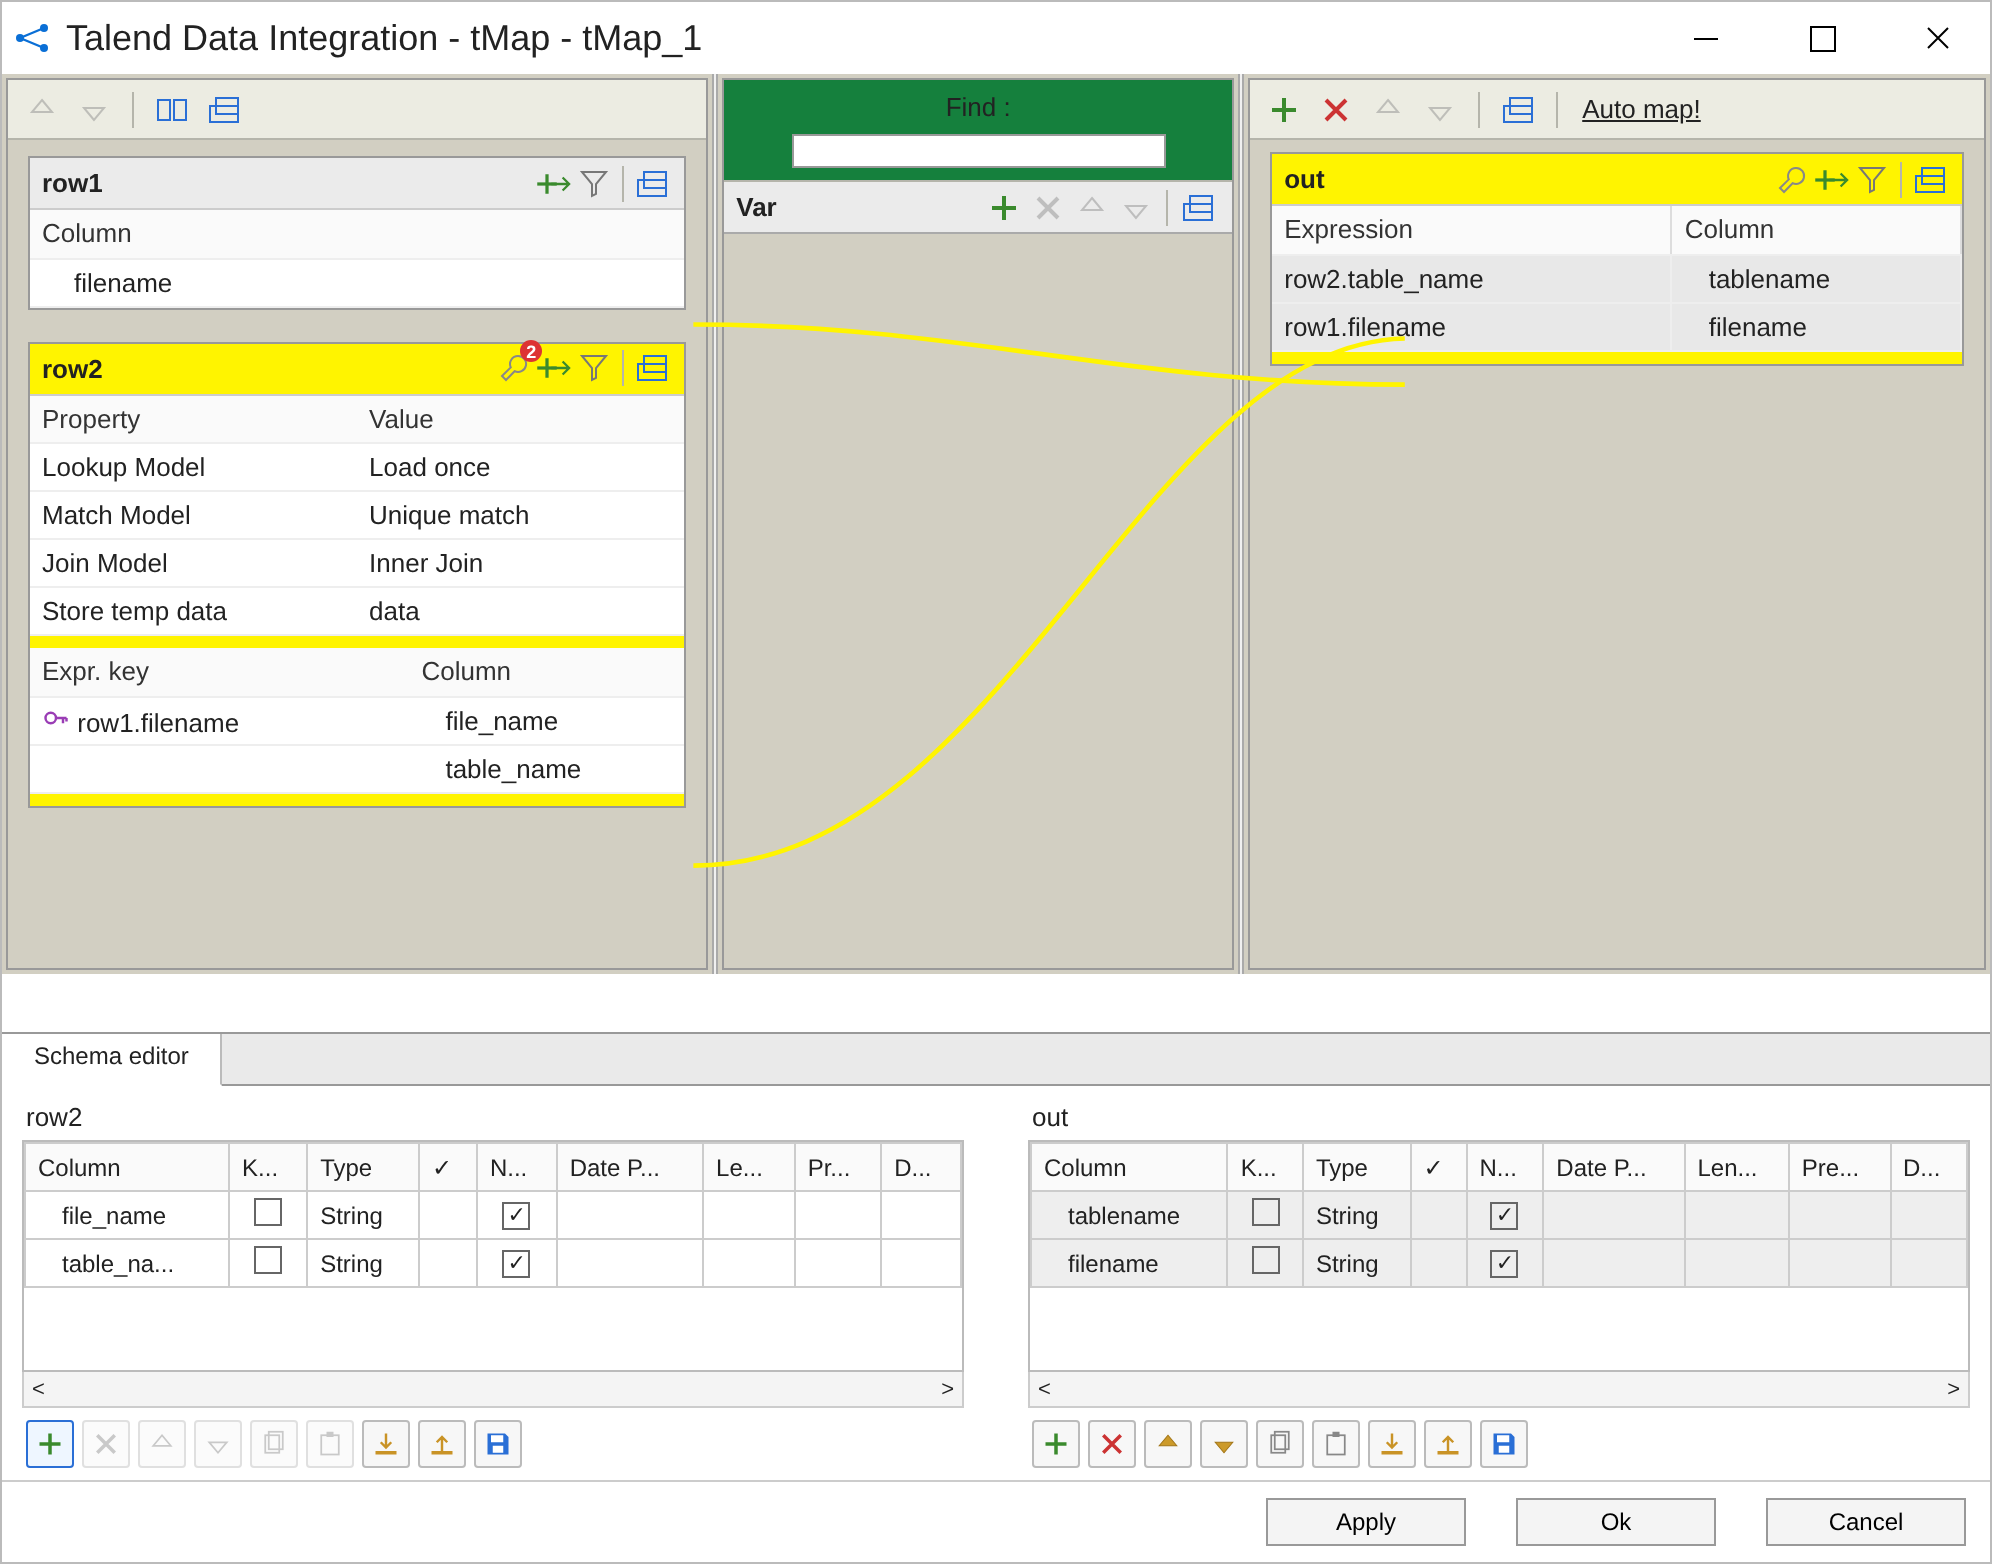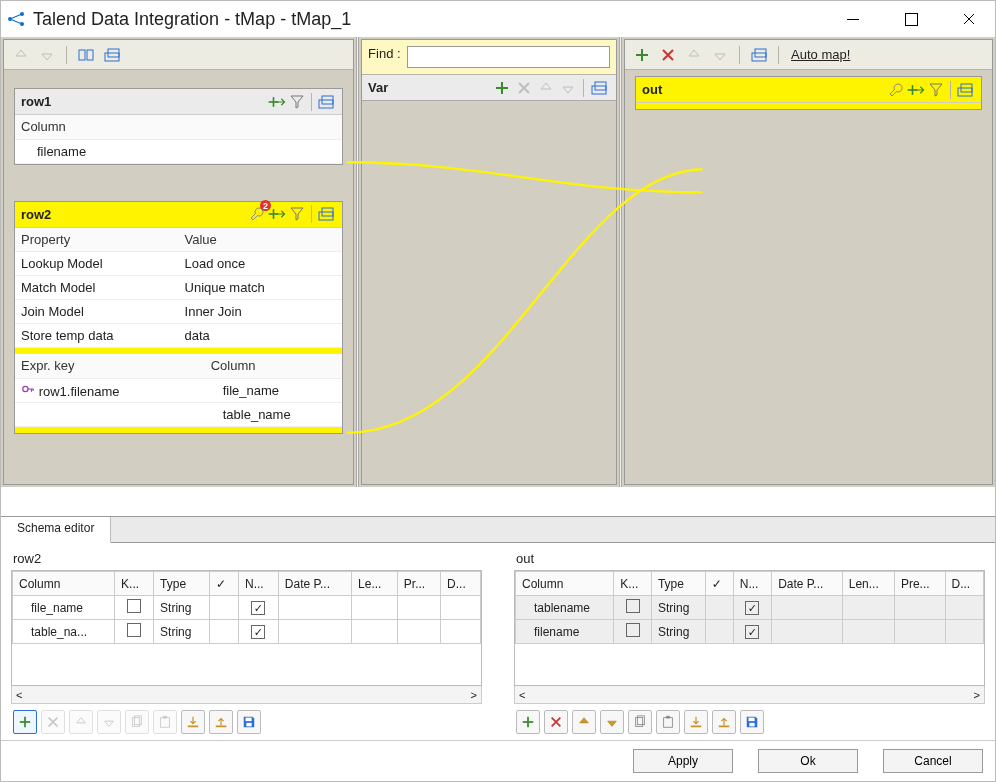--- a/index.html
+++ b/index.html
@@ -18,33 +18,33 @@
   .pane { background: #d2cfc2; border: 1px solid #999; display:flex; flex-direction:column; overflow:hidden; margin:2px; position:relative; }
   .splitter-v { background:#f0f0f0; border-left:1px solid #aaa; border-right:1px solid #aaa; cursor: col-resize; }
 
   .toolbar { height: 30px; display:flex; align-items:center; gap:4px; padding:0 6px; background:#ecece2; border-bottom:1px solid #b5b5ab; }
   .tb-sep { width:1px; height:18px; background:#b5b5ab; margin:0 4px; }
   .iconbtn { width:22px; height:22px; display:inline-flex; align-items:center; justify-content:center; border-radius:2px; }
   .iconbtn.disabled { opacity:0.45; }
   .iconbtn svg { width:16px; height:16px; }
 
   
-  .row-panel { background:#fff; border:1px solid #999; margin:18px 10px; }
+  .row-panel { background:#fff; border:1px solid #999; margin:8px 10px; }
   .row-panel .hdr { display:flex; align-items:center; background:#ebebeb; border-bottom:1px solid #ccc; height:26px; padding:0 6px; font-weight:bold; }
   .row-panel.hl .hdr { background:#fff400; }
   .hdr-spacer { flex:1; }
   .hdr .iconbtn { width:20px; height:20px; }
 
   .tbl { width:100%; border-collapse:collapse; }
   .tbl td { padding:3px 6px; border-bottom:1px solid #eee; height:24px; font-size:13px; }
   .tbl .head td { background:#fafafa; font-weight:normal; color:#333; }
   .yellow-bottom { height:6px; background:#fff400; }
 
   
-  .find-row { display:flex; align-items:flex-start; gap:6px; padding:6px 6px; background:#fef9c3; border-bottom:1px solid #b5b5ab; }
+  .find-row { display:flex; align-items:center; gap:6px; padding:6px 6px; background:#15803d; border-bottom:1px solid #b5b5ab;flex-direction:column; }
   .find-row input { flex:1; height:22px; border:1px solid #999; padding:0 4px; background:#fff; }
   .var-hdr { display:flex; align-items:center; height:26px; padding:0 6px; background:#ebebeb; border-bottom:1px solid #aaa; font-weight:bold; }
 
   
   .right-toolbar { height:30px; display:flex; align-items:center; gap:4px; padding:0 6px; background:#ecece2; border-bottom:1px solid #b5b5ab; }
   .automap { font-size:13px; margin-left:4px;text-decoration:underline; }
   .out-panel { background:#fff; border:1px solid #999; margin:6px 10px; position:relative; }
   .out-panel .hdr { background:#fff400; }
   .out-panel table td { border-right:1px solid #eee; }
   .out-panel .head td { border-right:1px solid #ddd; }
@@ -416,20 +416,36 @@
                 <use href="#i-funnel"></use>
               </svg>
             </span>
           <span class="tb-sep"></span>
           <span class="iconbtn">
               <svg>
                 <use href="#i-minmax"></use>
               </svg>
             </span>
         </div>
+        <table class="tbl">
+          <tbody>
+              <tr class="head">
+            <td style="width:58%">Expression</td>
+            <td>Column</td>
+          </tr>
+          <tr class="rowshade">
+            <td>row2.table_name</td>
+            <td style="padding-left:18px">tablename</td>
+          </tr>
+          <tr class="rowshade">
+            <td>row1.filename</td>
+            <td style="padding-left:18px">filename</td>
+          </tr>
+        </tbody>
+          </table>
         <div class="yellow-bottom"></div>
       </div>
     </div>
 
     <svg class="wiresvg" viewBox="0 0 992 470" preserveAspectRatio="none">
       <path d="M345 125 C 480 125, 560 155, 700 155" stroke="#fff400" stroke-width="2.3" fill="none"></path>
       <path d="M345 395 C 500 395, 570 135, 700 132" stroke="#fff400" stroke-width="2.3" fill="none"></path>
     </svg>
   </div>
 

